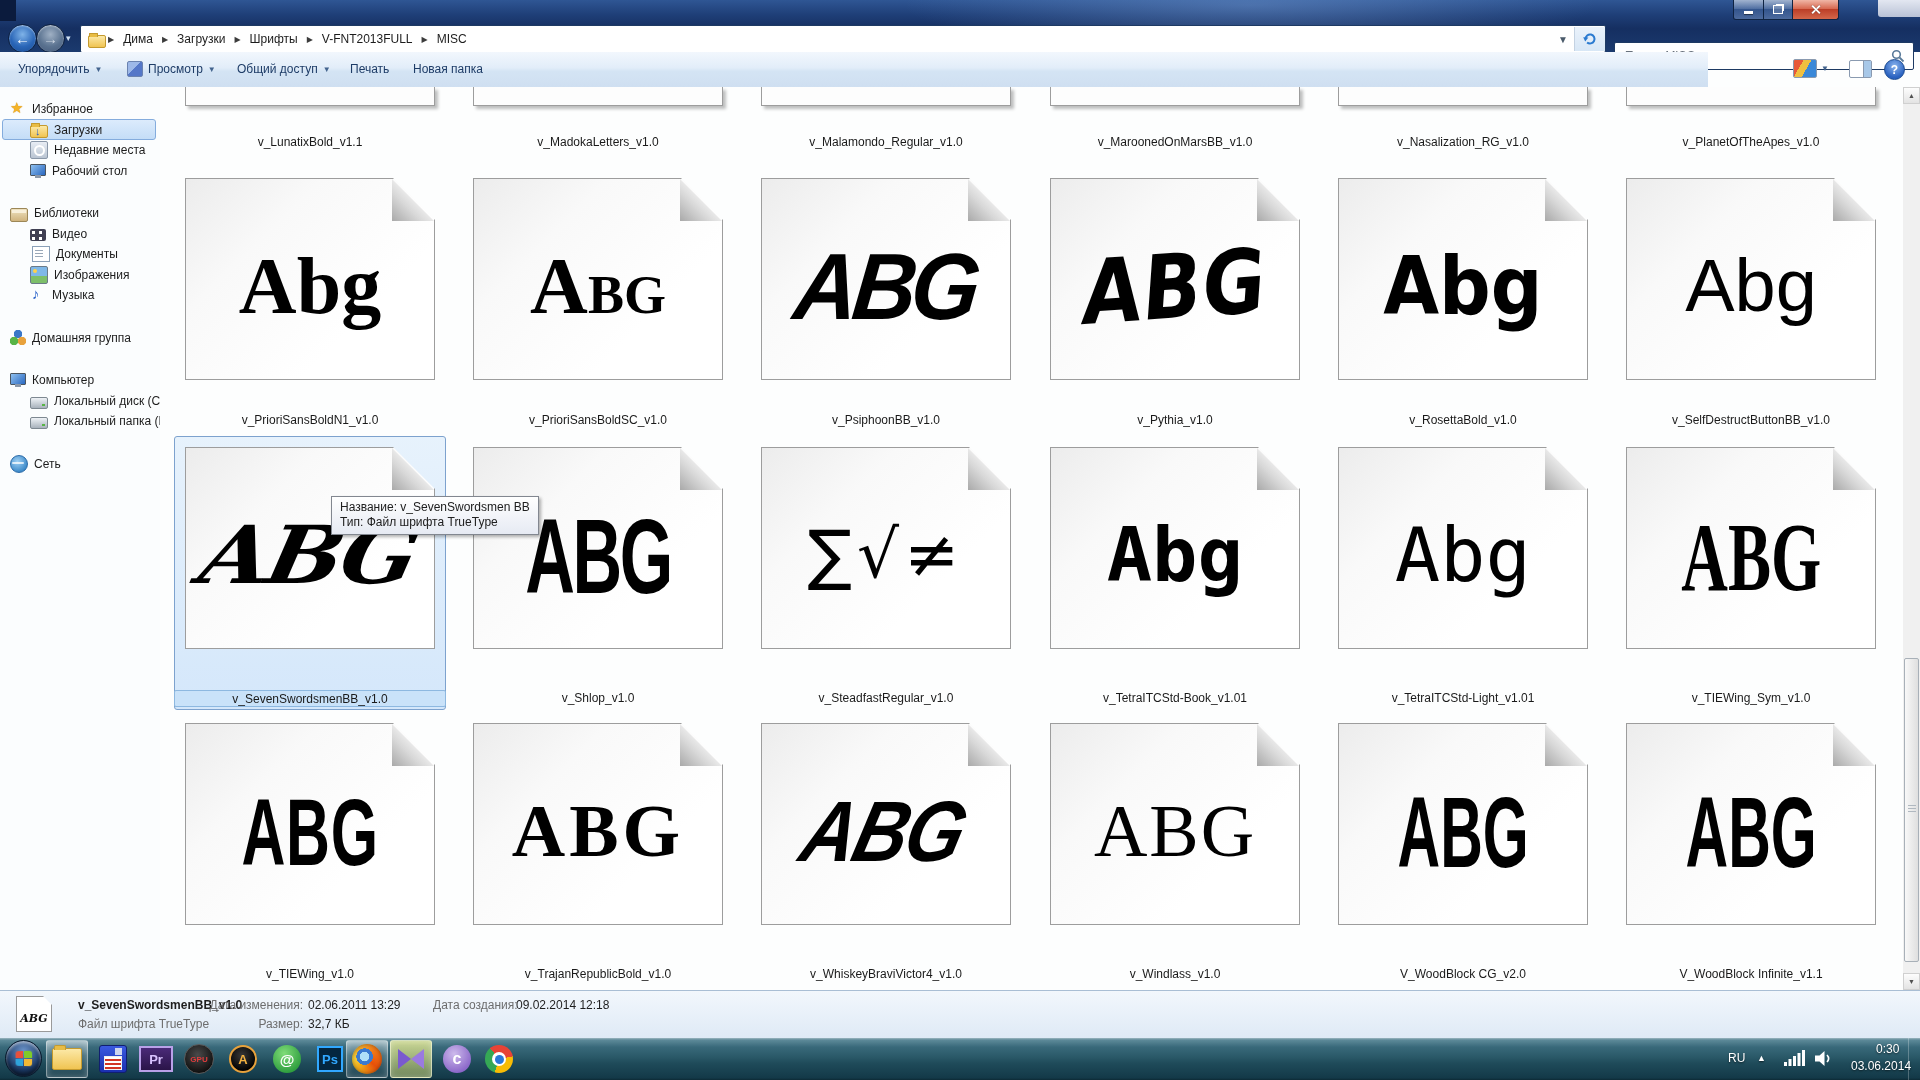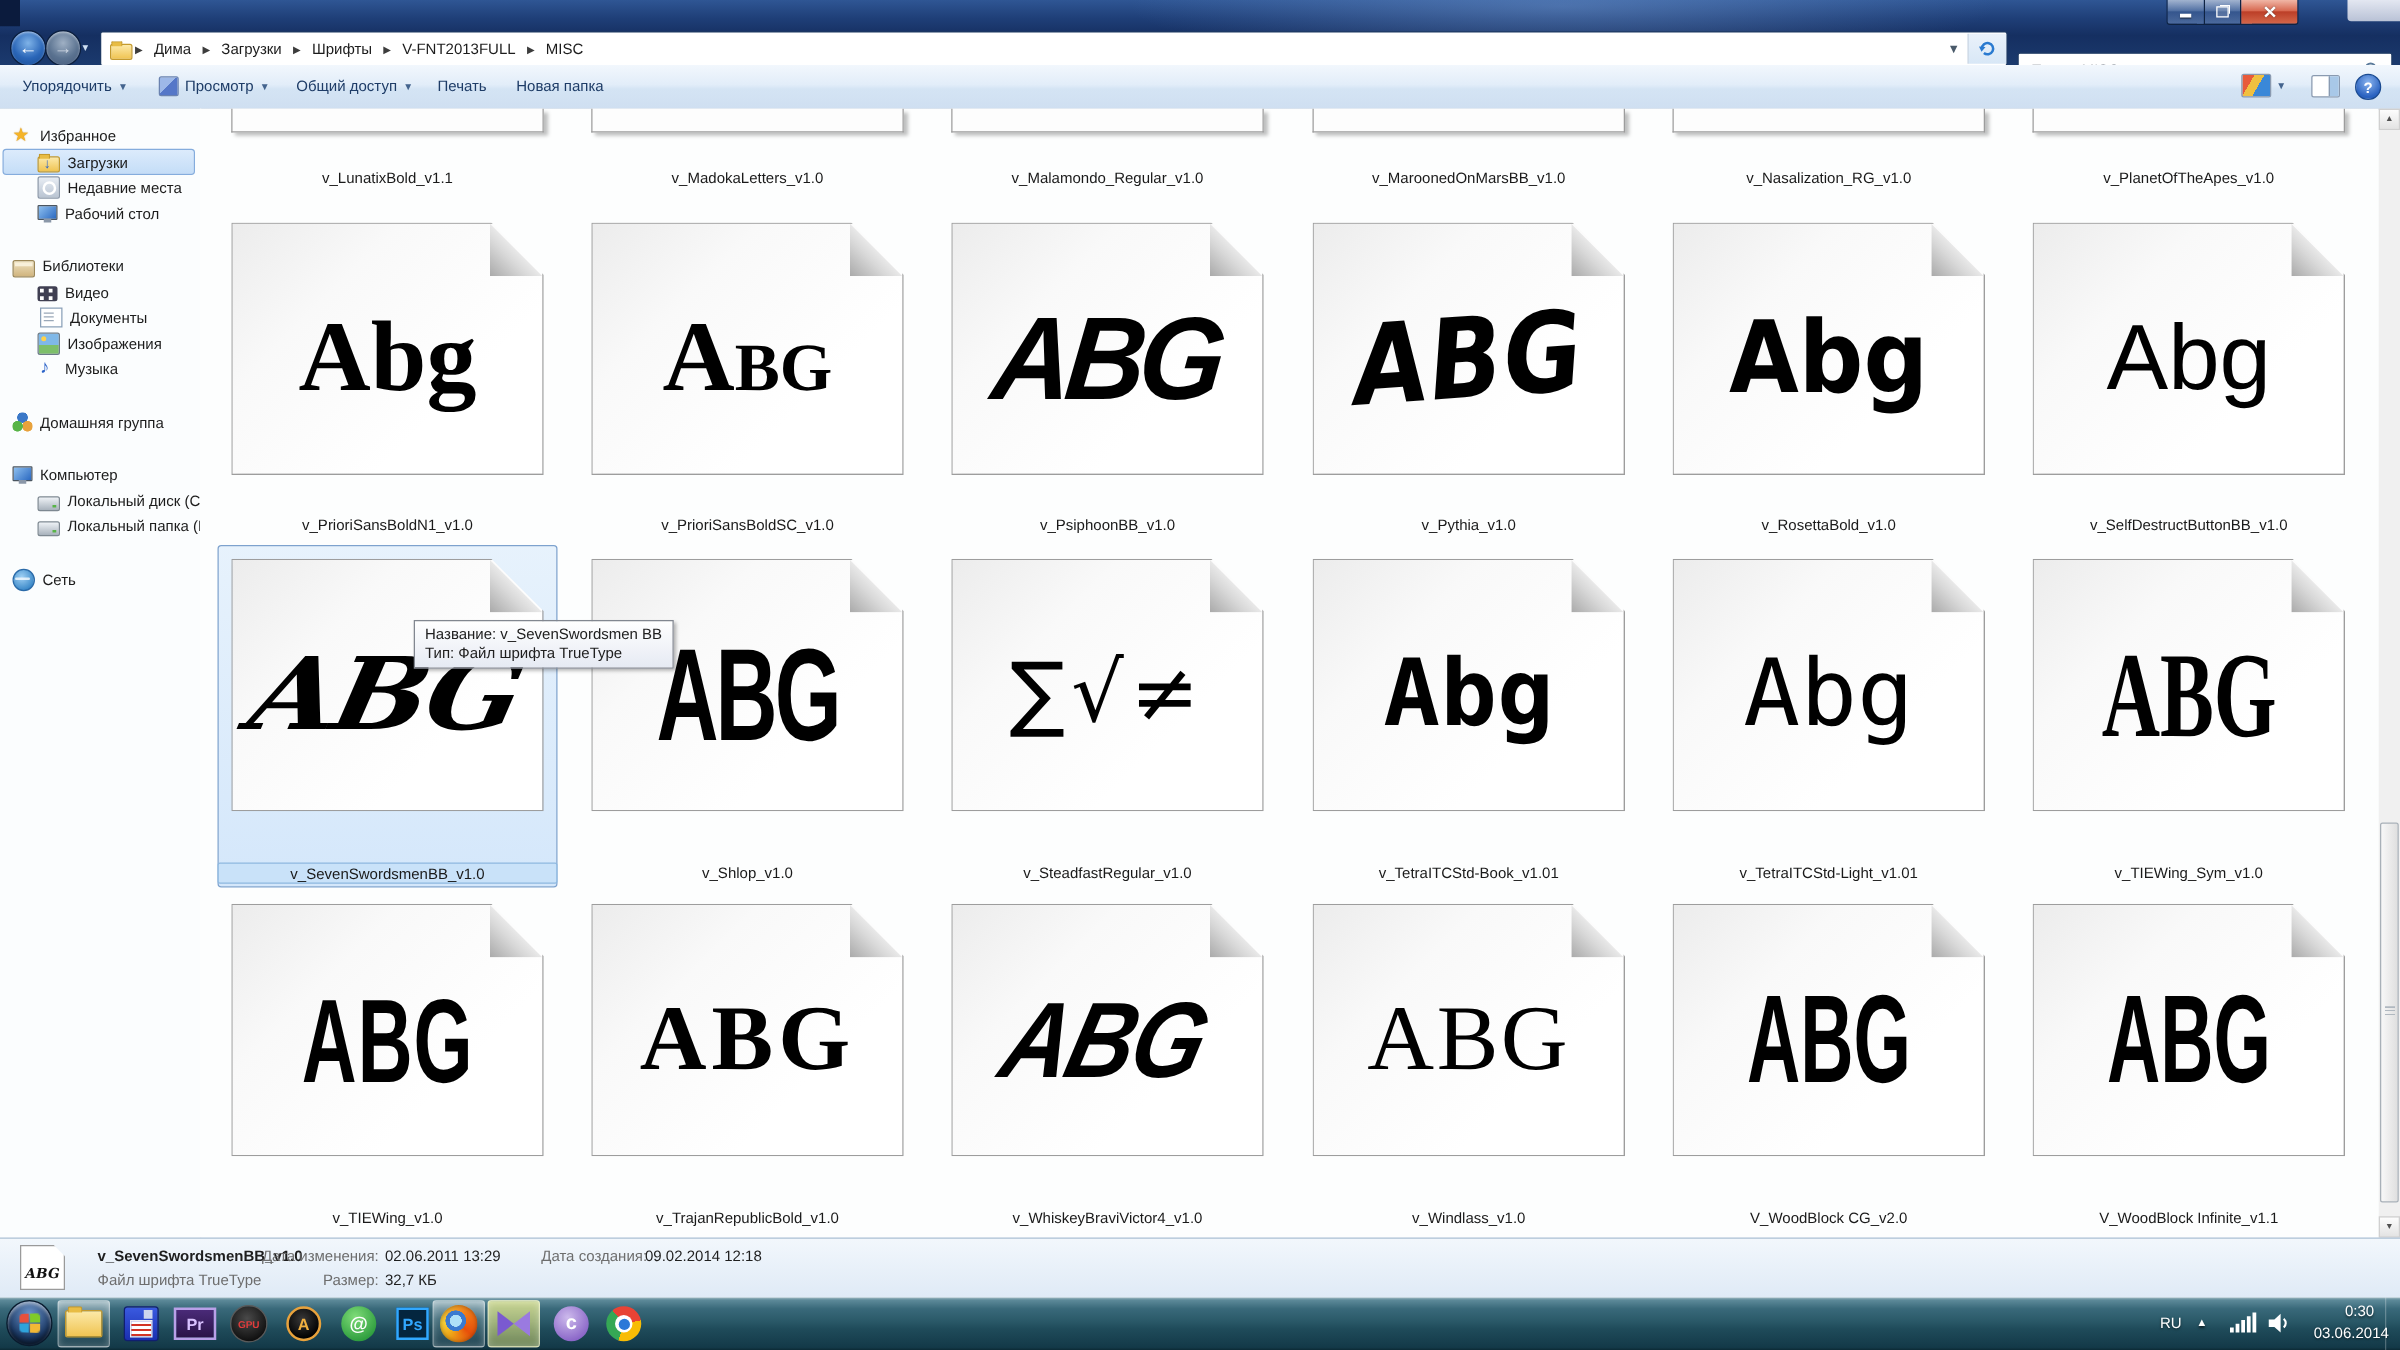--- a/index.html
+++ b/index.html
@@ -47,21 +47,21 @@
   #btn-close{width:45px;border-radius:0 0 3px 0;
     background:linear-gradient(180deg,#f0b6a6,#d86a52 45%,#bc3f28 50%,#d4674a);}
   .glyph-min{width:9px;height:3px;background:#fff;box-shadow:0 1px 1px rgba(0,0,0,.5);margin-top:6px;}
   .glyph-restore{width:8px;height:7px;border:1px solid #fff;background:rgba(255,255,255,.15);box-shadow:2px -2px 0 -1px #fff;}
   .glyph-x{position:relative;width:11px;height:11px;}
   .glyph-x:before,.glyph-x:after{content:"";position:absolute;left:5px;top:0;width:2px;height:11px;background:#fff;box-shadow:0 0 1px rgba(0,0,0,.6);}
   .glyph-x:before{transform:rotate(45deg);}
   .glyph-x:after{transform:rotate(-45deg);}
 
   
-  #toolbar{left:0;top:52px;width:1920px;height:35px;
+  #toolbar{left:0;top:52px;width:1708px;height:35px;
     background:linear-gradient(#f2f7fd,#e2edf9 45%,#d4e4f4 55%,#cfdff1);
     border-bottom:1px solid #9fb3c6;}
   .tool-item{position:absolute;top:0;height:34px;display:flex;align-items:center;
     font-size:12px;color:#1e3c67;gap:5px;white-space:nowrap;}
   .tool-caret{font-size:8px;color:#44648e;}
   #view-icon{width:14px;height:14px;border-radius:2px;
     background:linear-gradient(135deg,#9db8e8 0 45%,#5577c8 45% 100%);border:1px solid #6a82b0;}
   #views-button{left:1793px;top:7px;display:flex;align-items:center;gap:4px;}
   #views-thumb{width:22px;height:17px;border:1px solid #8a9ab0;border-radius:2px;
     background:linear-gradient(120deg,#e85a3a 0 30%,#f0c040 30% 55%,#3a88d8 55% 100%);}

